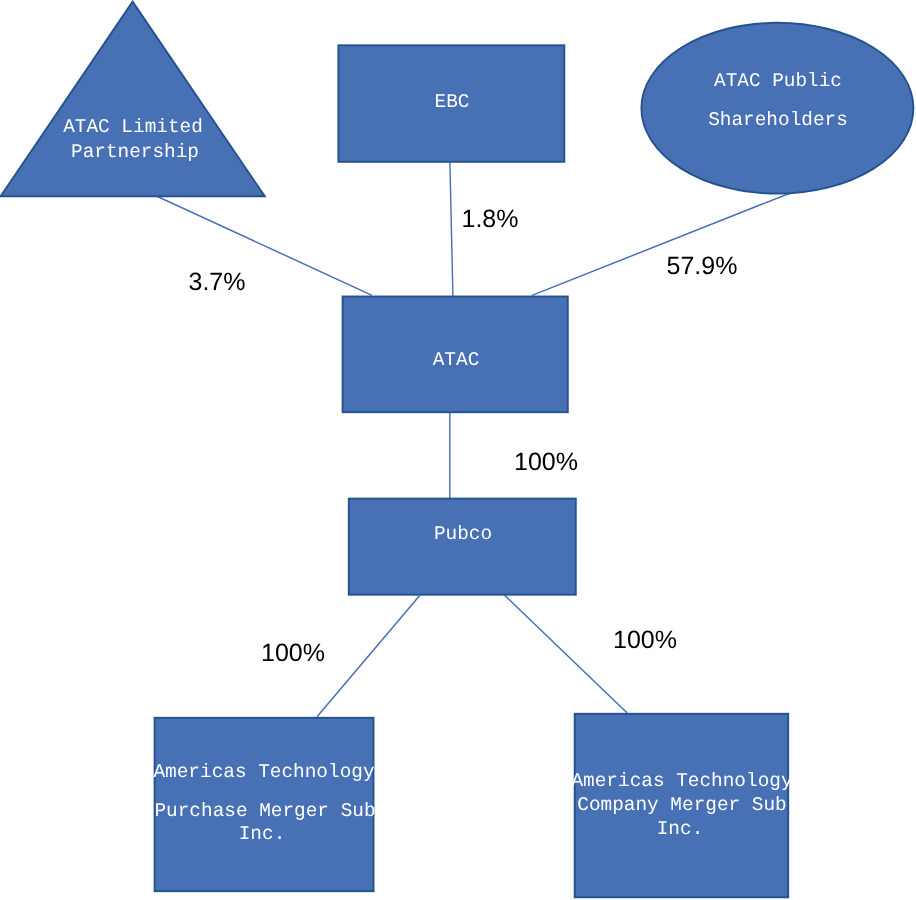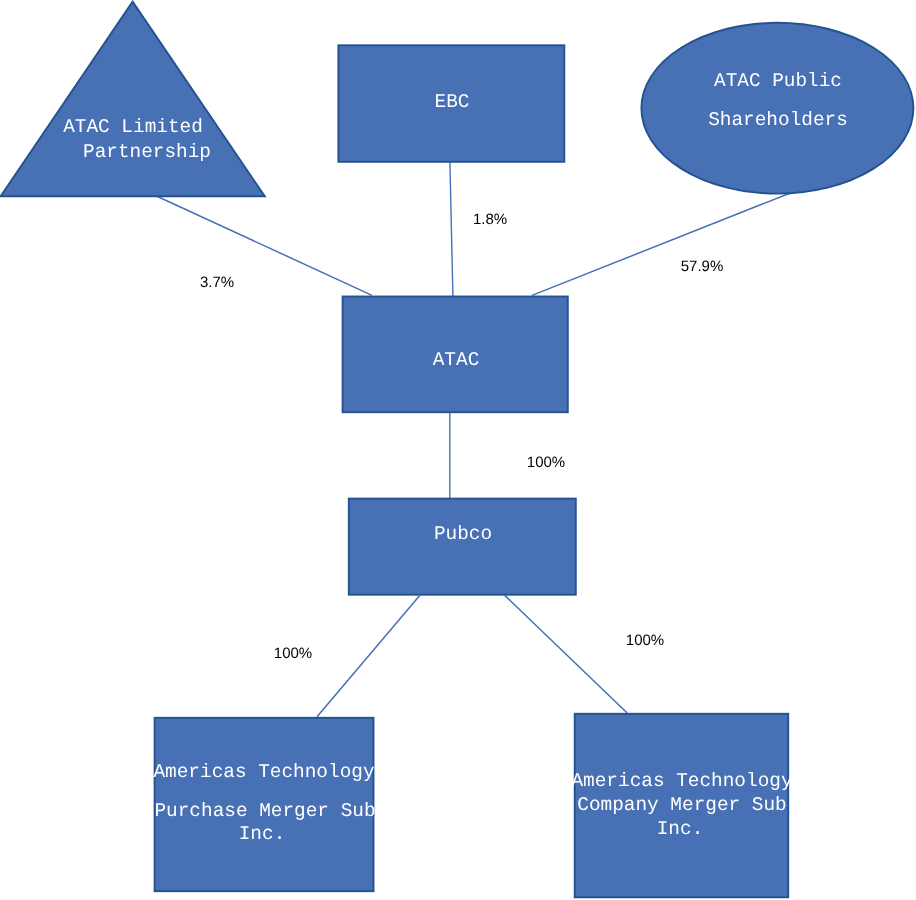--- a/index.html
+++ b/index.html
@@ -45,21 +45,21 @@
     width: 240px;
     pointer-events: none;
   }
   .edge-label {
     position: absolute;
     -webkit-font-smoothing: antialiased;
     will-change: transform;
     opacity: 0.999;
     color: #000000;
     font-family: "Liberation Sans", sans-serif;
-    font-size: 15px;
+    font-size: 25px;
     line-height: 19.4px;
     white-space: nowrap;
     text-align: center;
     width: 120px;
   }
 </style>
 </head>
 <body>
 
 <div id="diagram-canvas">
@@ -78,21 +78,21 @@
       <rect x="338.4" y="45.3" width="225.9" height="116.5" fill="#4770B5" stroke="#23528F" stroke-width="1.9"></rect>
       <ellipse cx="777.4" cy="108.2" rx="136" ry="85.4" fill="#4770B5" stroke="#23528F" stroke-width="1.9"></ellipse>
       <rect x="342.6" y="296.5" width="225.2" height="115.7" fill="#4770B5" stroke="#23528F" stroke-width="1.9"></rect>
       <rect x="348.8" y="498.6" width="227" height="96.1" fill="#4770B5" stroke="#23528F" stroke-width="1.9"></rect>
       <rect x="154.6" y="717.8" width="218.9" height="173.4" fill="#4770B5" stroke="#23528F" stroke-width="1.9"></rect>
       <rect x="574.7" y="713.8" width="213.5" height="183.5" fill="#4770B5" stroke="#23528F" stroke-width="1.9"></rect>
     </g>
   </svg>
 
   <div class="tline" style="left: 12.6px; top: 117.7px;">ATAC Limited</div>
-  <div class="tline" style="left: 27px; top: 143.4px;">Partnership</div>
+  <div class="tline" style="left: 15px; top: 143.4px;">Partnership</div>
 
   <div class="tline" style="left: 332px; top: 93.3px;">EBC</div>
 
   <div class="tline" style="left: 657.9px; top: 71.6px;">ATAC Public</div>
   <div class="tline" style="left: 657.7px; top: 110.8px;">Shareholders</div>
 
   <div class="tline" style="left: 336.1px; top: 342.9px; margin-top: 8px;">ATAC</div>
 
   <div class="tline" style="left: 343.2px; top: 525px;">Pubco</div>
 

